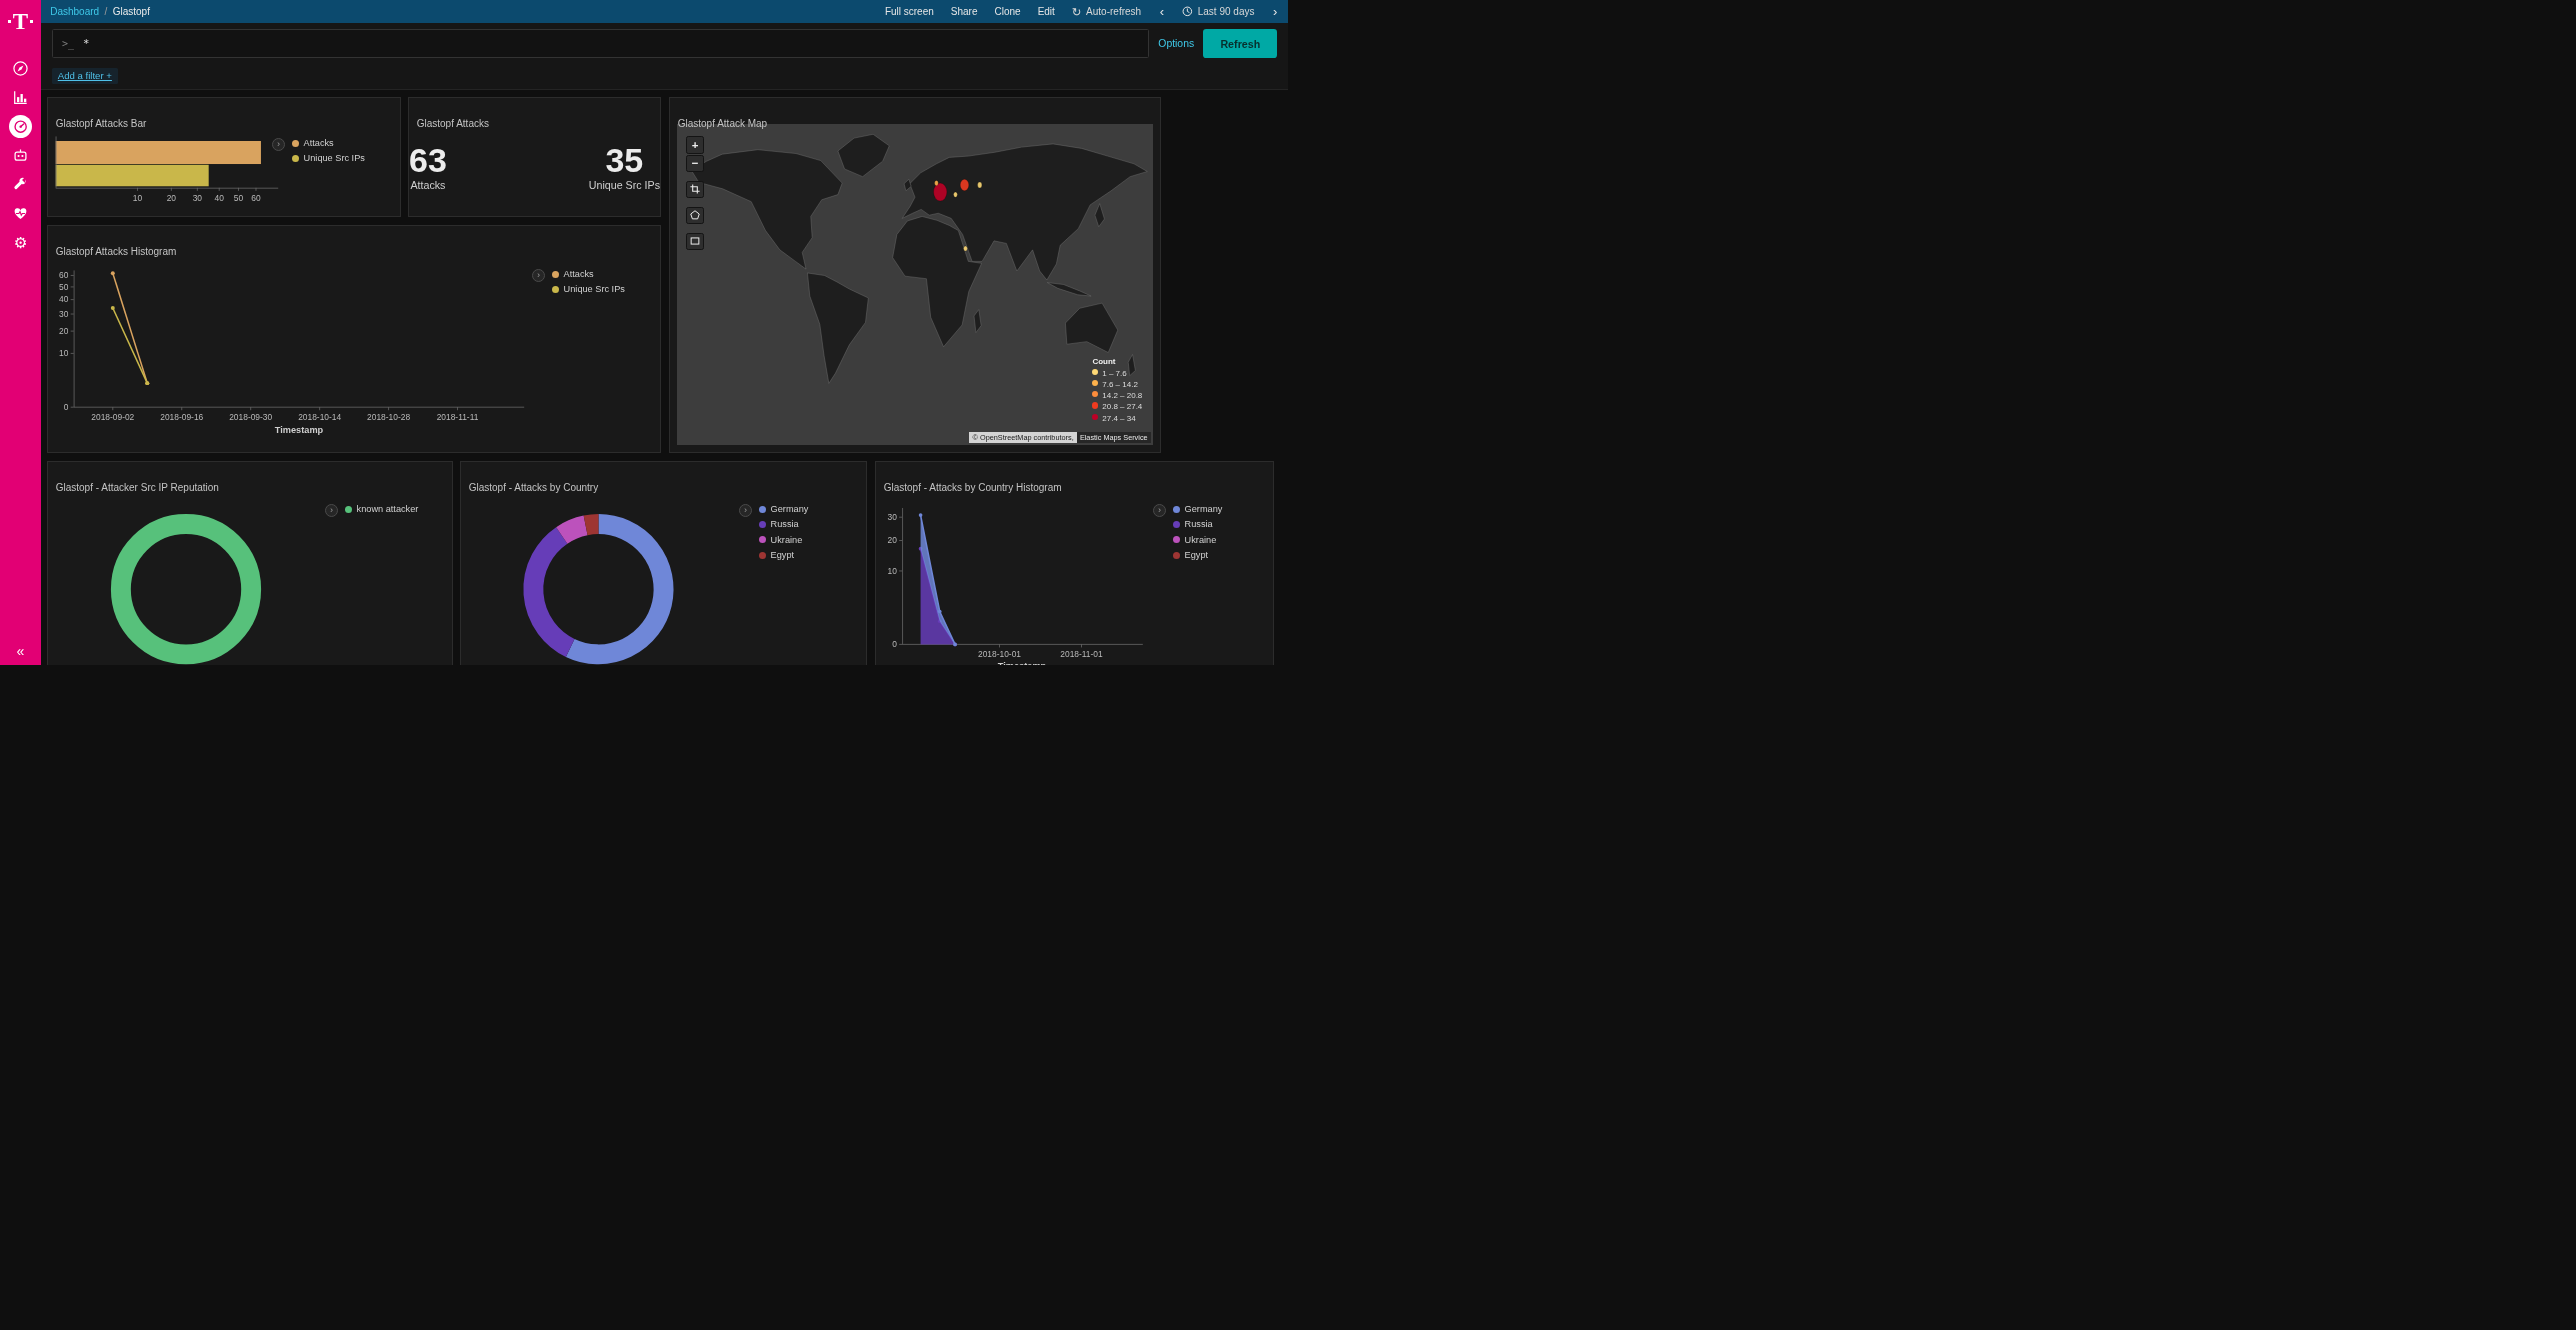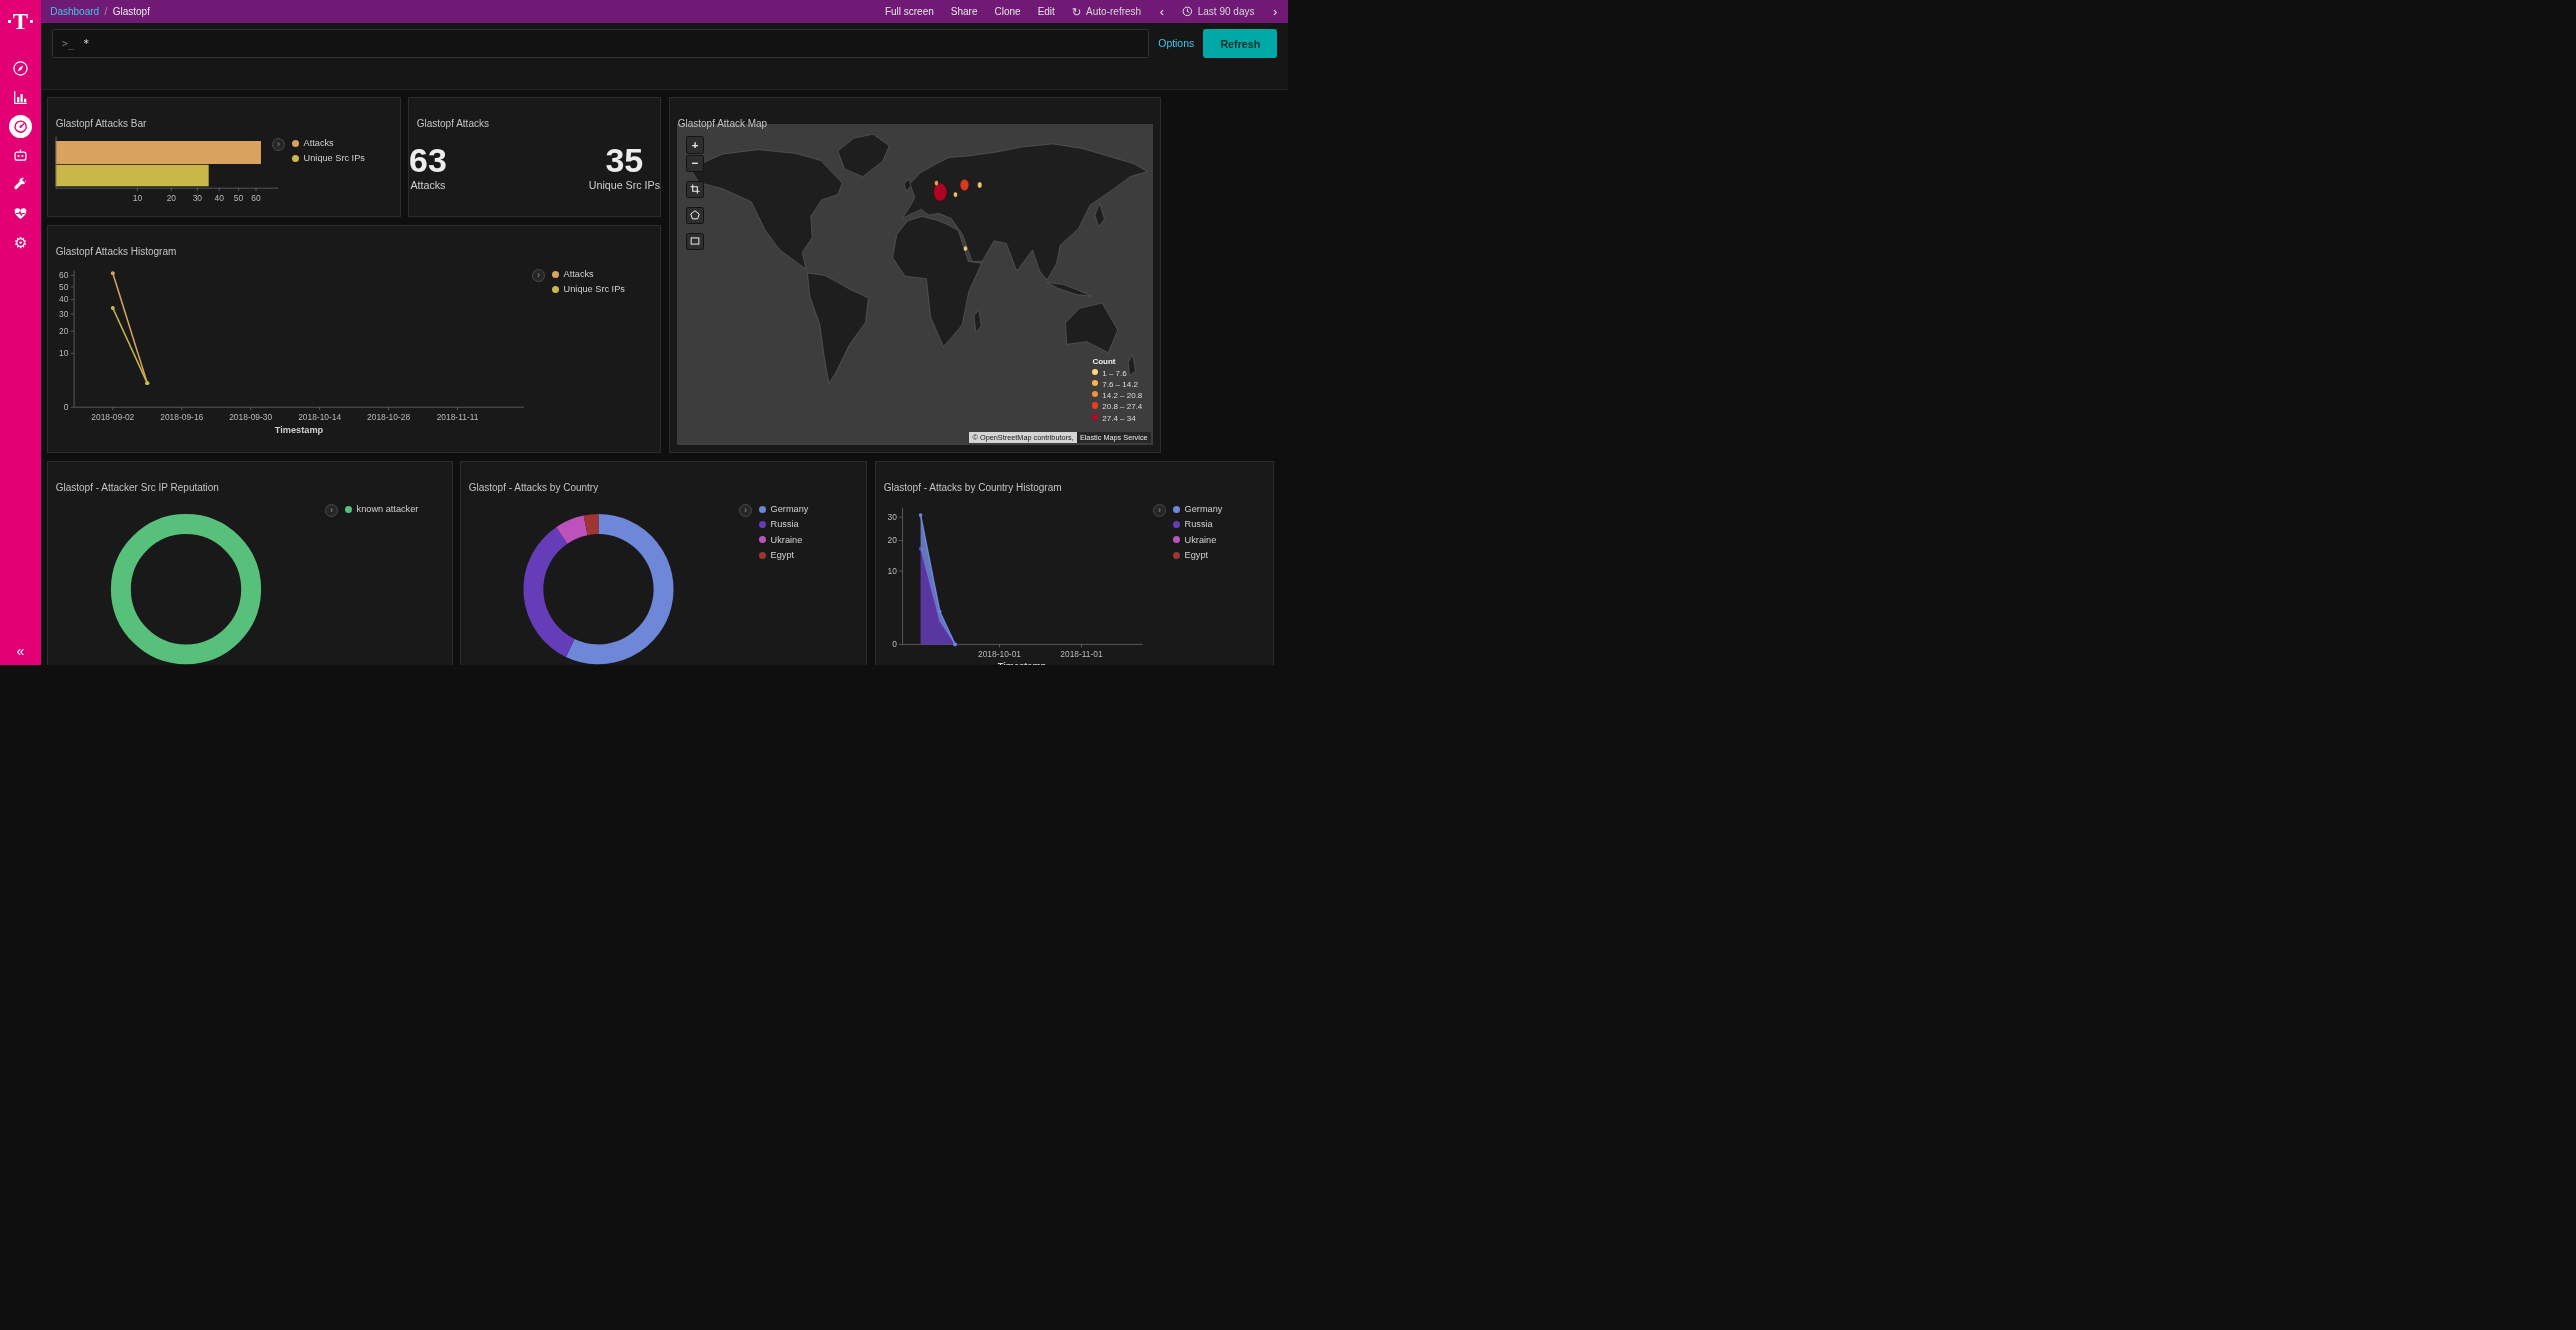--- a/index.html
+++ b/index.html
@@ -15,21 +15,21 @@
   .nav-stack{margin-top:18.4px;display:flex;flex-direction:column}
   .nav-btn{width:41px;height:29px;display:flex;align-items:center;justify-content:center;
     background:none;border:none;cursor:pointer}
   .nav-active-bg{width:23px;height:23px;background:#fff;border-radius:50%;
     display:flex;align-items:center;justify-content:center}
   .gear-glyph{font-size:15.3px;color:#fff;line-height:1}
   .side-spacer{flex:1}
   .collapse-btn{background:none;border:none;color:#fff;font-size:14px;margin-bottom:6.1px;cursor:pointer}
 
   
-  .topnav{position:absolute;left:41px;top:0;right:0;height:23px;background:#701a75;
+  .topnav{position:absolute;left:41px;top:0;right:0;height:23px;background:#0c4a6e;
     display:flex;align-items:center;padding:0 9.2px;font-size:10px;color:#d8d8d8;gap:17px;z-index:20}
   .breadcrumb{display:flex;gap:5.4px;align-items:center}
   .bc-link{color:#3fc8e8;cursor:pointer}
   .bc-sep{color:#9a9a9a}
   .bc-current{color:#ececec}
   .spacer{flex:1}
   .nav-item{color:#e6e6e6;cursor:pointer;white-space:nowrap}
   .iconic{display:flex;align-items:center;gap:4.6px;cursor:pointer;white-space:nowrap}
   .chev{font-size:13px;color:#e6e6e6;cursor:pointer;padding:0 1.5px;line-height:1}
 
@@ -171,20 +171,23 @@
 </div>
 
 <div class="querysection">
   <div class="query-row">
     <div class="query-input">
       <span class="prompt">&gt;_</span>
       <span class="queryval">*</span>
     </div>
     <span class="options-link">Options</span>
     <button class="refresh-btn">Refresh</button>
+  </div>
+  <div class="filter-row">
+    <span class="add-filter">Add a filter +</span>
   </div>
 </div>
 
 <div class="panel" style="left:47px;top:97px;width:354px;height:120px">
   <div class="panel-title">Glastopf Attacks Bar</div>
   <svg class="chart" width="353" height="119" viewBox="0 0 460 155">
       <g>
         <rect x="10" y="56" width="267.5" height="30" fill="#d9a35f"></rect>
         <rect x="10" y="87" width="199.4" height="28" fill="#c9b74a"></rect>
       </g>

